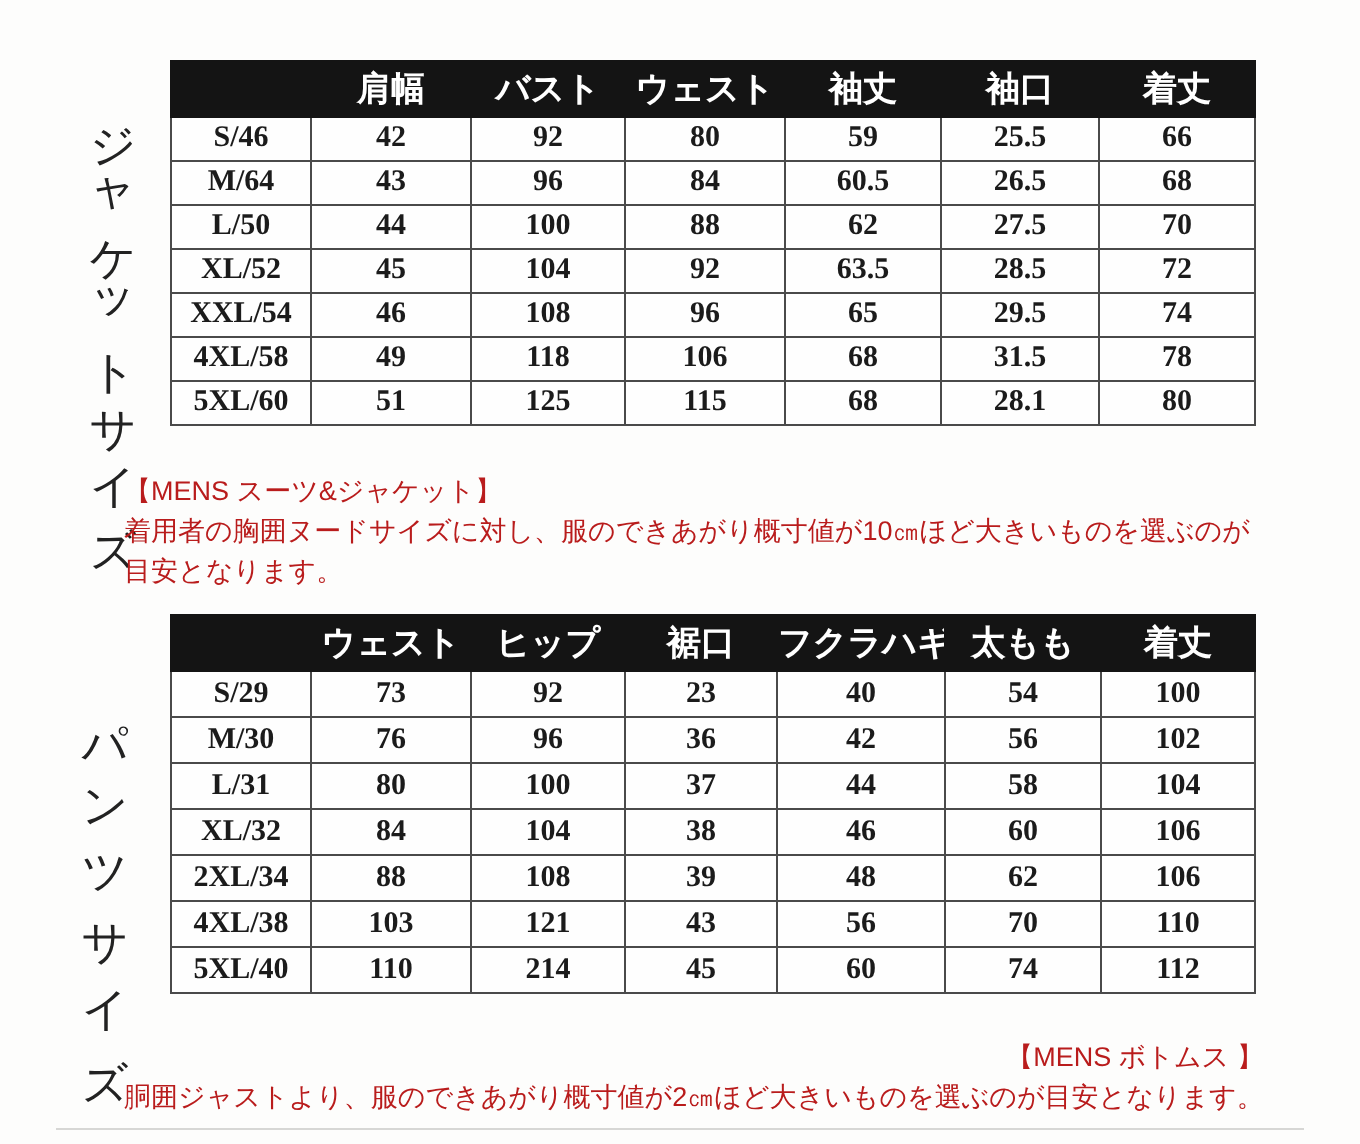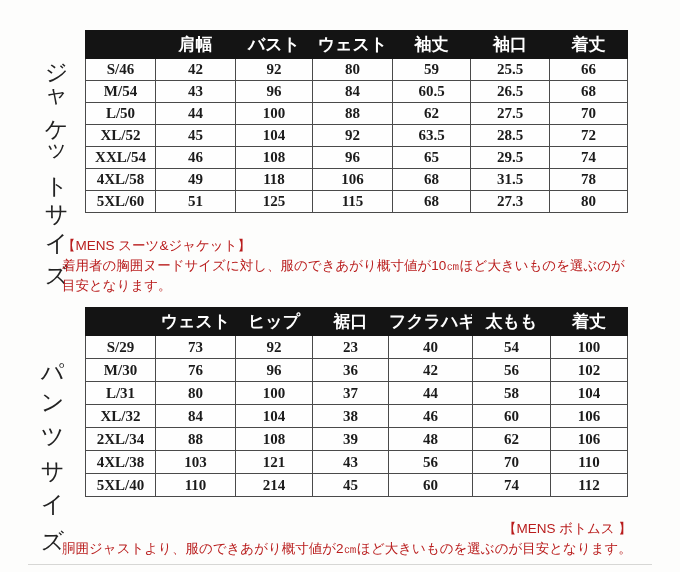--- a/index.html
+++ b/index.html
@@ -113,21 +113,21 @@
       <tr>
         <td>S/46</td>
         <td>42</td>
         <td>92</td>
         <td>80</td>
         <td>59</td>
         <td>25.5</td>
         <td>66</td>
       </tr>
       <tr>
-        <td>M/54</td>
+        <td>M/64</td>
         <td>43</td>
         <td>96</td>
         <td>84</td>
         <td>60.5</td>
         <td>26.5</td>
         <td>68</td>
       </tr>
       <tr>
         <td>L/50</td>
         <td>44</td>
@@ -163,21 +163,21 @@
         <td>68</td>
         <td>31.5</td>
         <td>78</td>
       </tr>
       <tr>
         <td>5XL/60</td>
         <td>51</td>
         <td>125</td>
         <td>115</td>
         <td>68</td>
-        <td>27.3</td>
+        <td>28.1</td>
         <td>80</td>
       </tr>
     </tbody>
   </table>
 
 <div class="note" id="jacket-note">
   <span class="note-title">【MENS スーツ&amp;ジャケット】</span>
   <span class="note-line">着用者の胸囲ヌードサイズに対し、服のできあがり概寸値が10㎝ほど大きいものを選ぶのが</span>
   <span class="note-line">目安となります。</span>
 </div>

